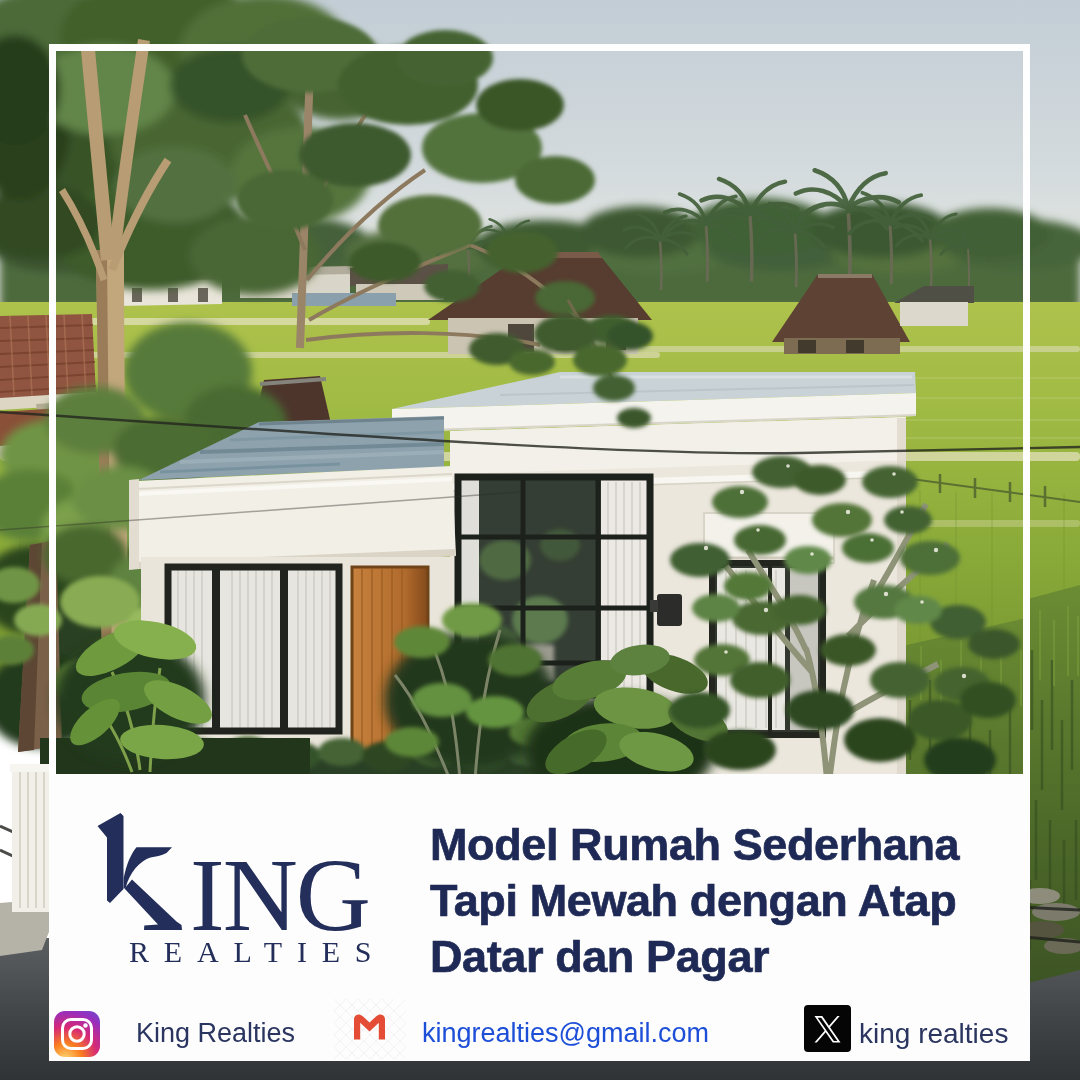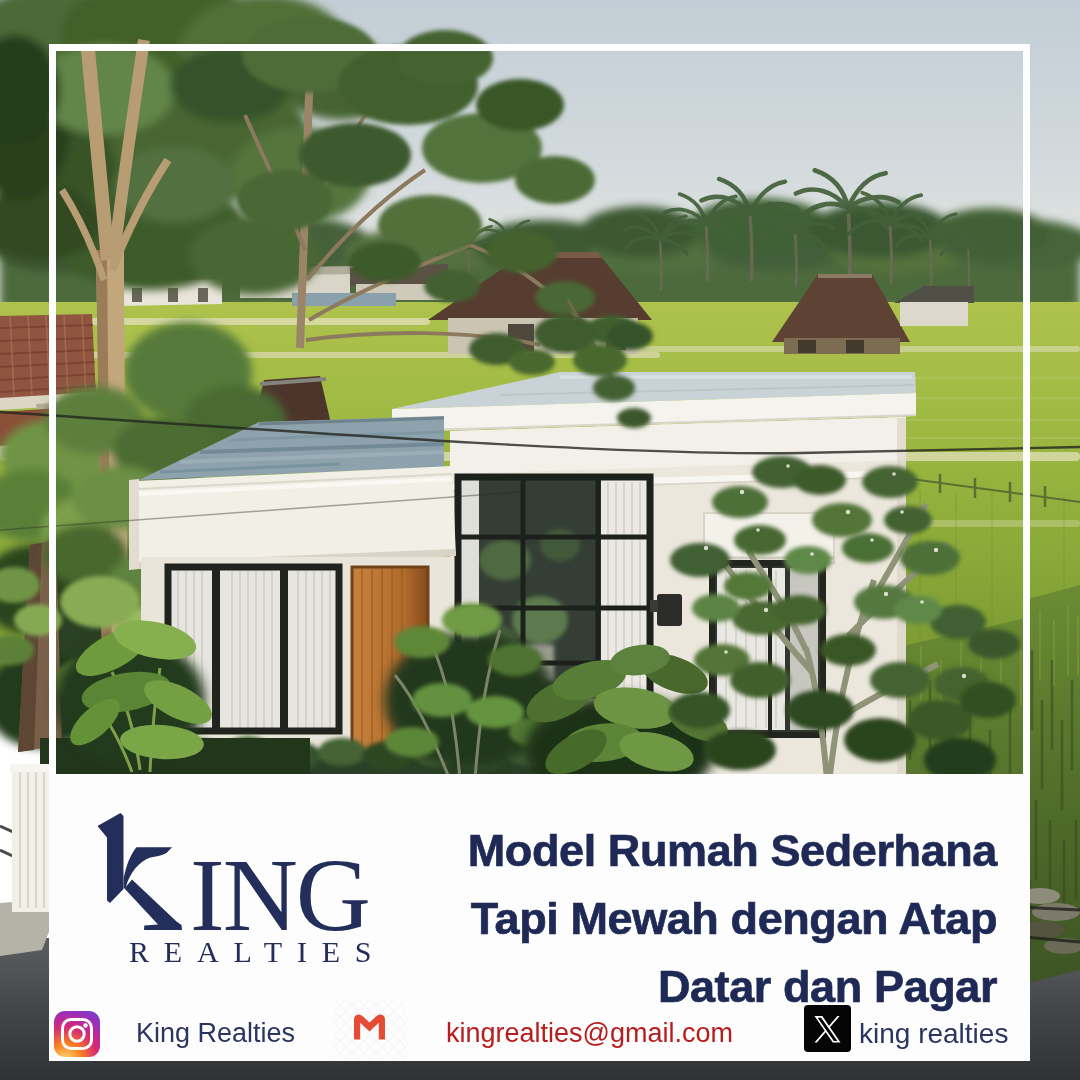--- a/index.html
+++ b/index.html
@@ -565,21 +565,21 @@
 <path d="M136.5,847.2 L172,847.2 L166.5,853 C161.5,856 155.5,856.2 150.5,857.5 C140,860.8 129.5,872.5 125.8,887.5 L123.7,888.5 L123.7,878 C126.5,864.5 130.5,854.5 136.5,847.2 Z"></path>
 
 <path d="M124.5,888.5 L132,879.5 L176.5,921.5 L181.5,925 L182,930 L144,930 L144.3,925.5 L158,924.5 Z"></path>
 
 <text x="190" y="930" font-family="Liberation Serif" font-size="104" letter-spacing="-2">ING</text>
 
 <text x="129" y="962" font-family="Liberation Serif" font-size="30" letter-spacing="14.8">REALTIES</text>
 </g>
 </svg>
 
-<div class="abs" style="left:430px;top:817px;width:567px;text-align:right;font-weight:bold;font-size:45px;line-height:68px;color:#1e2a55;letter-spacing:-0.4px;-webkit-text-stroke:0.7px #1e2a55">Model Rumah Sederhana<br>Tapi Mewah dengan Atap<br>Datar dan Pagar</div>
+<div class="abs" style="left:430px;top:817px;width:567px;text-align:left;font-weight:bold;font-size:45px;line-height:56px;color:#1e2a55;letter-spacing:-0.4px;-webkit-text-stroke:0.7px #1e2a55">Model Rumah Sederhana<br>Tapi Mewah dengan Atap<br>Datar dan Pagar</div>
 
 <svg class="abs" style="left:54px;top:1011px" width="46" height="46" viewBox="0 0 46 46">
 <defs>
 <radialGradient id="igg" cx="0.25" cy="1.05" r="1.4">
 <stop offset="0" stop-color="#fdd975"></stop>
           <stop offset="0.25" stop-color="#fa7e1e"></stop>
 <stop offset="0.5" stop-color="#d62976"></stop>
           <stop offset="0.75" stop-color="#962fbf"></stop>
 <stop offset="1" stop-color="#4f5bd5"></stop>
 </radialGradient>
@@ -596,21 +596,21 @@
 <g stroke="#f3f3f3" stroke-width="1">
 <path d="M0,0 L60,60 M12,0 L72,60 M24,0 L72,48 M36,0 L72,36 M48,0 L72,24 M0,12 L48,60 M0,24 L36,60 M0,36 L24,60 M0,48 L12,60"></path>
 <path d="M72,0 L12,60 M60,0 L0,60 M48,0 L0,48 M36,0 L0,36 M24,0 L0,24 M12,0 L0,12 M72,12 L24,60 M72,24 L36,60 M72,36 L48,60 M72,48 L60,60"></path>
 </g>
 </svg>
 
 <svg class="abs" style="left:352px;top:1013px" width="35" height="28" viewBox="0 0 35 28">
 <path d="M2,26.5 L2,6.5 C2,2.6 4.6,1.4 6.6,1.4 C7.9,1.4 9.2,1.9 10.4,3 L17.5,9.5 L24.6,3 C25.8,1.9 27.1,1.4 28.4,1.4 C30.4,1.4 33,2.6 33,6.5 L33,26.5 L26.8,26.5 L26.8,9.8 L17.5,18.4 L8.2,9.8 L8.2,26.5 Z" fill="#e54c35"></path>
 </svg>
 
-<div class="abs" style="left:446px;top:1018px;font-size:27px;color:#b91c1c">kingrealties@gmail.com</div>
+<div class="abs" style="left:422px;top:1018px;font-size:27px;color:#1d4ed8">kingrealties@gmail.com</div>
 
 <svg class="abs" style="left:804px;top:1005px" width="47" height="47" viewBox="0 0 47 47">
 <rect x="0" y="0" width="47" height="47" rx="4" fill="#050505"></rect>
 <g transform="translate(10.5,11) scale(0.0217)">
 <path d="M714.163 519.284 L1160.89 0 L1055.03 0 L667.137 450.887 L357.328 0 L0 0 L468.492 681.821 L0 1226.37 L105.866 1226.37 L515.491 750.218 L842.672 1226.37 L1200 1226.37 Z M144.011 79.694 L306.615 79.694 L1055.08 1150.3 L892.476 1150.3 Z" fill="#fff"></path>
 </g>
 </svg>
 
 <div class="abs" style="left:859px;top:1018px;font-size:28px;color:#2a3560">king realties</div>
 </div>

